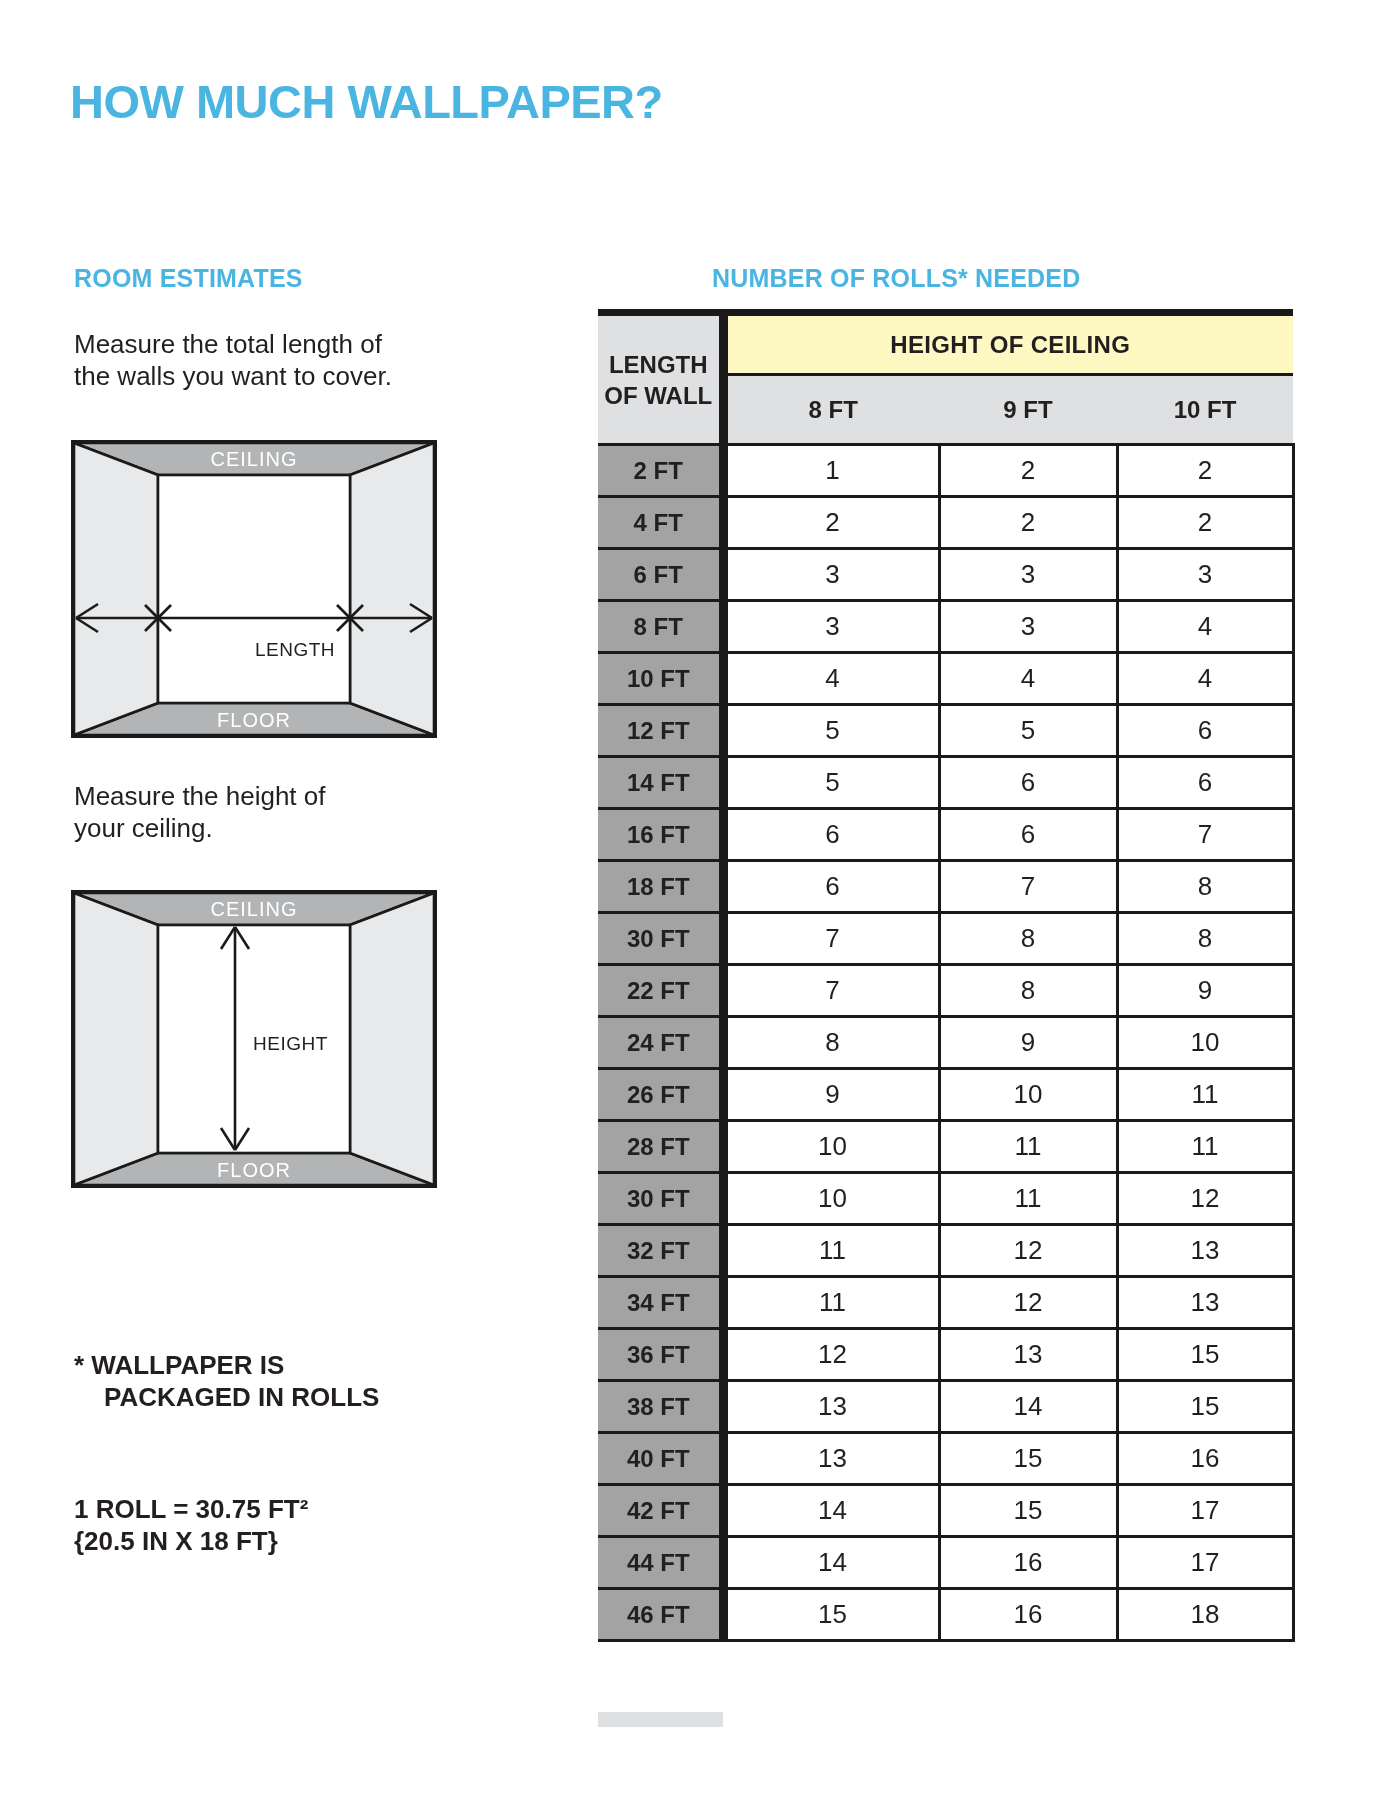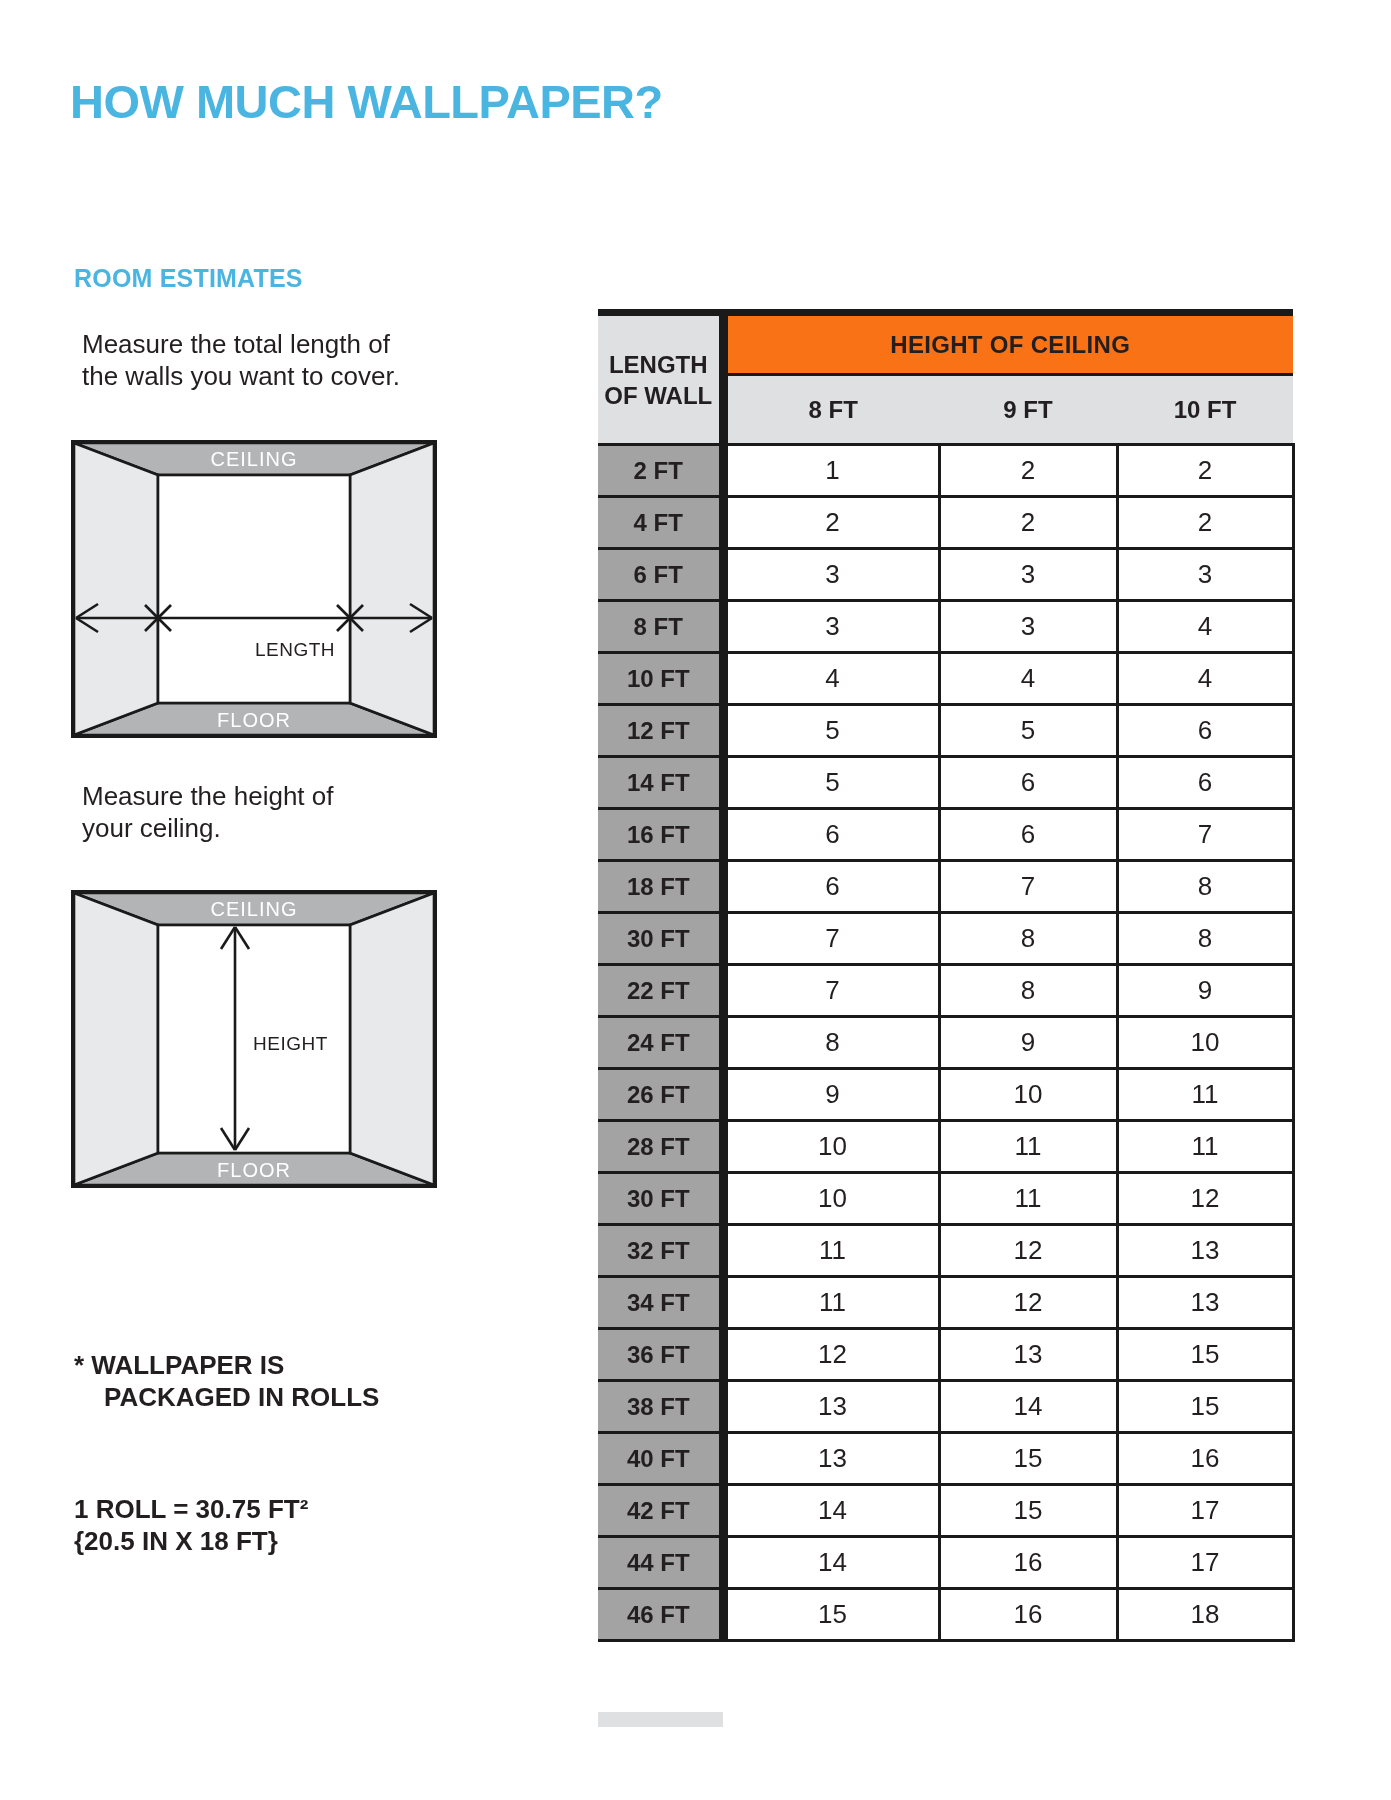--- a/index.html
+++ b/index.html
@@ -21,21 +21,20 @@
     position:absolute; top:264px;
     font-size:25px; font-weight:bold; letter-spacing:0.2px;
     color:var(--accent);
   }
   .room-head { left:74px; }
   .rolls-head { left:712px; }
   .step {
     position:absolute; left:74px;
     font-size:26px; line-height:32px;
     white-space:pre-line;
-    margin-left:8px;
   }
   .step1 { top:328px; }
   .step2 { top:780px; }
   .step3 { top:1230px; }
   .note {
     position:absolute; left:74px; top:1349px;
     font-size:26px; line-height:32px; font-weight:bold;
   }
   .note .indent { margin-left:30px; }
   .rollinfo {
@@ -58,21 +57,21 @@
     padding:0; text-align:center; vertical-align:middle;
   }
   th.corner {
     background:#dfe0e1;
     border-right:9px solid #1a1a1a;
     border-bottom:3px solid #1a1a1a;
     font-size:24px; font-weight:bold;
     white-space:pre-line; line-height:31px;
   }
   th.span-h {
-    background:#f97316;
+    background:#fef9c3;
     border-bottom:3px solid #1a1a1a;
     height:57px;
     font-size:24px; font-weight:bold; letter-spacing:0.3px;
   }
   tr.subhead th {
     background:#dfe0e1;
     border-bottom:3px solid #1a1a1a;
     height:67px;
     font-size:24px; font-weight:bold;
   }
@@ -95,20 +94,21 @@
   svg text { font-family:"Liberation Sans", sans-serif; }
 </style>
 </head>
 <body>
 
 <div class="page">
 
   <h1 class="title">HOW MUCH WALLPAPER?</h1>
 
   <div class="section-head room-head">ROOM ESTIMATES</div>
+  <div class="section-head rolls-head">NUMBER OF ROLLS* NEEDED</div>
 
   <div class="step step1">Measure the total length of
 the walls you want to cover.</div>
 
   <svg class="diagram diagram1" viewBox="0 0 366 298">
     <rect x="2.5" y="2.5" width="361" height="293" fill="#ffffff" stroke="#1a1a1a" stroke-width="5"></rect>
     <polygon points="3,3 363,3 279,35 87,35" fill="#b3b4b6" stroke="#1a1a1a" stroke-width="2.6"></polygon>
     <polygon points="3,295 87,263 279,263 363,295" fill="#b3b4b6" stroke="#1a1a1a" stroke-width="2.6"></polygon>
     <polygon points="3,3 87,35 87,263 3,295" fill="#e8e9ea" stroke="#1a1a1a" stroke-width="2.6"></polygon>
     <polygon points="363,3 279,35 279,263 363,295" fill="#e8e9ea" stroke="#1a1a1a" stroke-width="2.6"></polygon>

